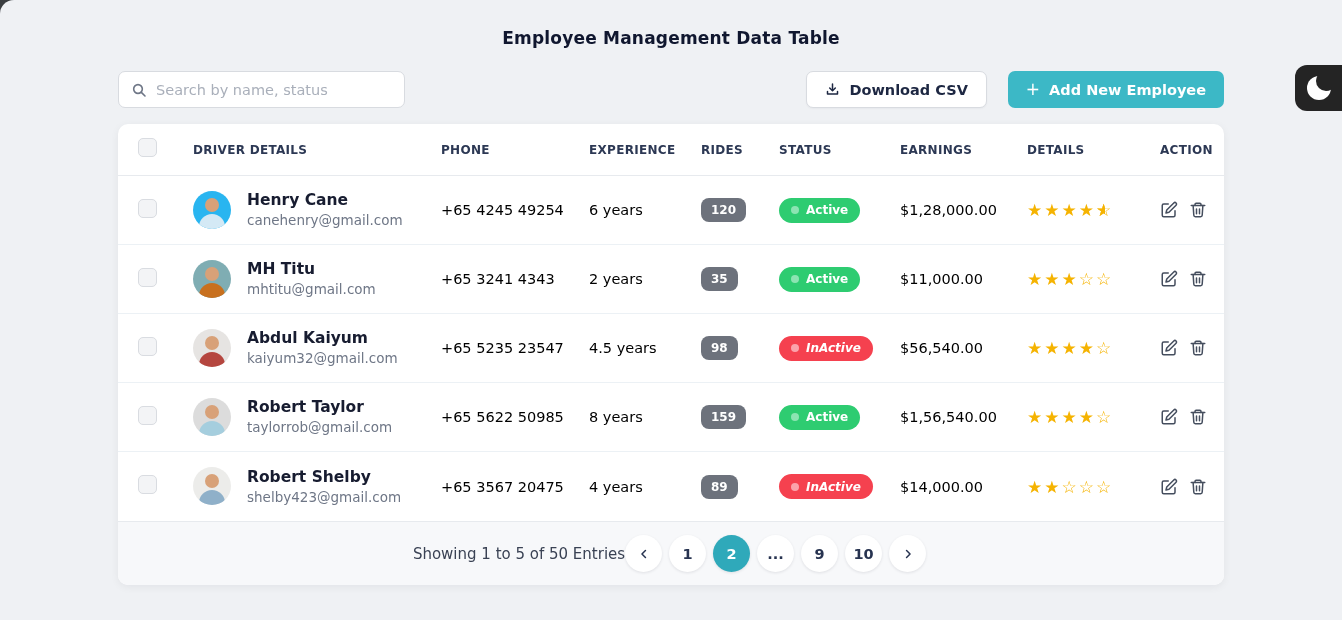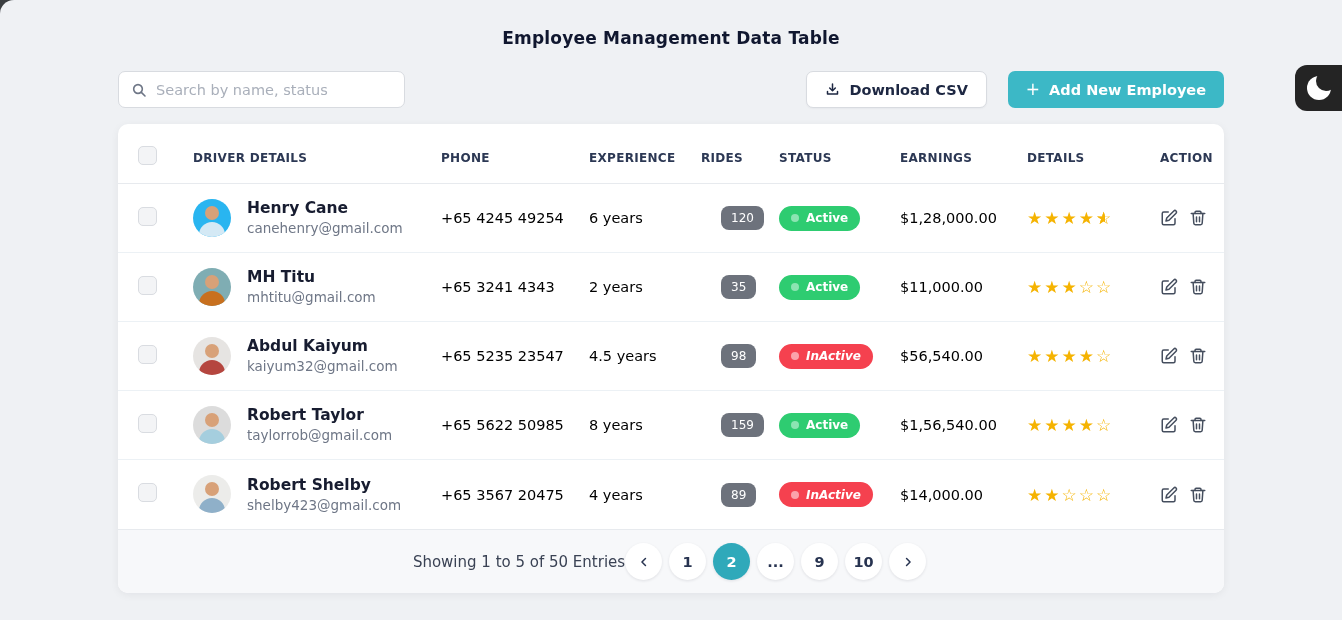--- a/index.html
+++ b/index.html
@@ -66,21 +66,21 @@
   .card {
     margin-top:16px; background:#fff; border-radius:10px;
     box-shadow:0 2px 8px rgba(16,24,40,.06);
     overflow:hidden;
   }
   .tgrid {
     display:grid;
     grid-template-columns:75px 248px 148px 112px 78px 121px 127px 133px 64px;
     align-items:center;
   }
-  .thead { height:52px; border-bottom:1px solid #e7eaee;margin-top:8px; }
+  .thead { height:52px; border-bottom:1px solid #e7eaee; }
   .thead .th {
     font-size:12px; font-weight:700; color:#2c3854; letter-spacing:.3px;
   }
   .trow { height:69px; border-bottom:1px solid #ecf1f5; }
   .trow:last-child { border-bottom:none; }
 
   .cb-cell { padding-left:20px; }
   .checkbox {
     width:19px; height:19px; border:1px solid #d9dce1; border-radius:5px;
     background:#f3f4f6; display:inline-block; cursor:pointer;
@@ -99,21 +99,21 @@
     position:absolute; width:26px; height:16px; border-radius:13px 13px 0 0;
     left:6px; top:23px;
   }
   .driver-name { font-size:15.5px; font-weight:700; color:#171c30; line-height:1.35; }
   .driver-email { font-size:13.5px; color:#6e7686; line-height:1.35; }
 
   .muted-cell { font-size:14.5px; color:#000000; }
 
   .rides-badge {
     display:inline-block; background:#6d727c; color:#fff;
-    font-size:12px; font-weight:400; border-radius:8px; padding:5px 10px;margin-left:20px;
+    font-size:12px; font-weight:700; border-radius:8px; padding:5px 10px;
   }
 
   .status-badge {
     display:inline-flex; align-items:center; gap:7px;
     border-radius:13px; padding:5.5px 12px;
     font-size:12px; font-weight:700; color:#fff;
   }
   .status-badge .dot { width:8px; height:8px; border-radius:50%; }
   .status-badge.active { background:#2ecc71; }
   .status-badge.active .dot { background:#8ce4b2; }

